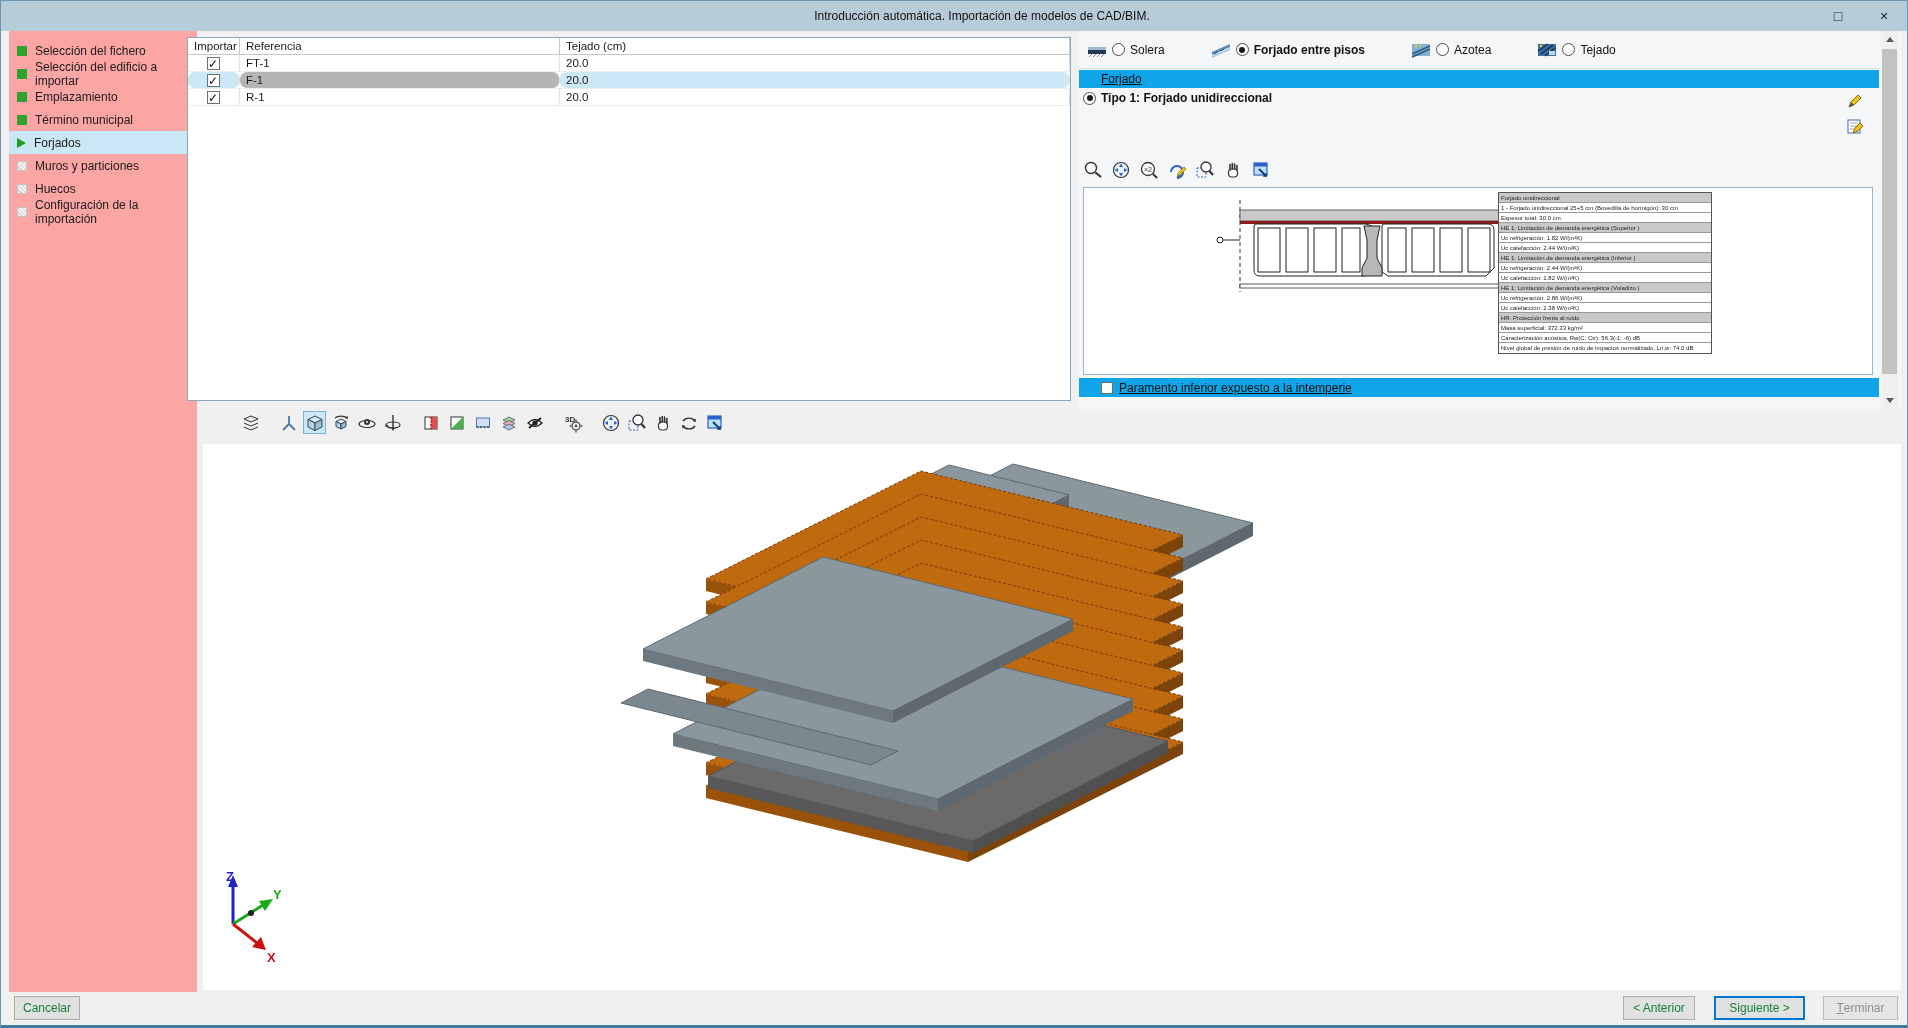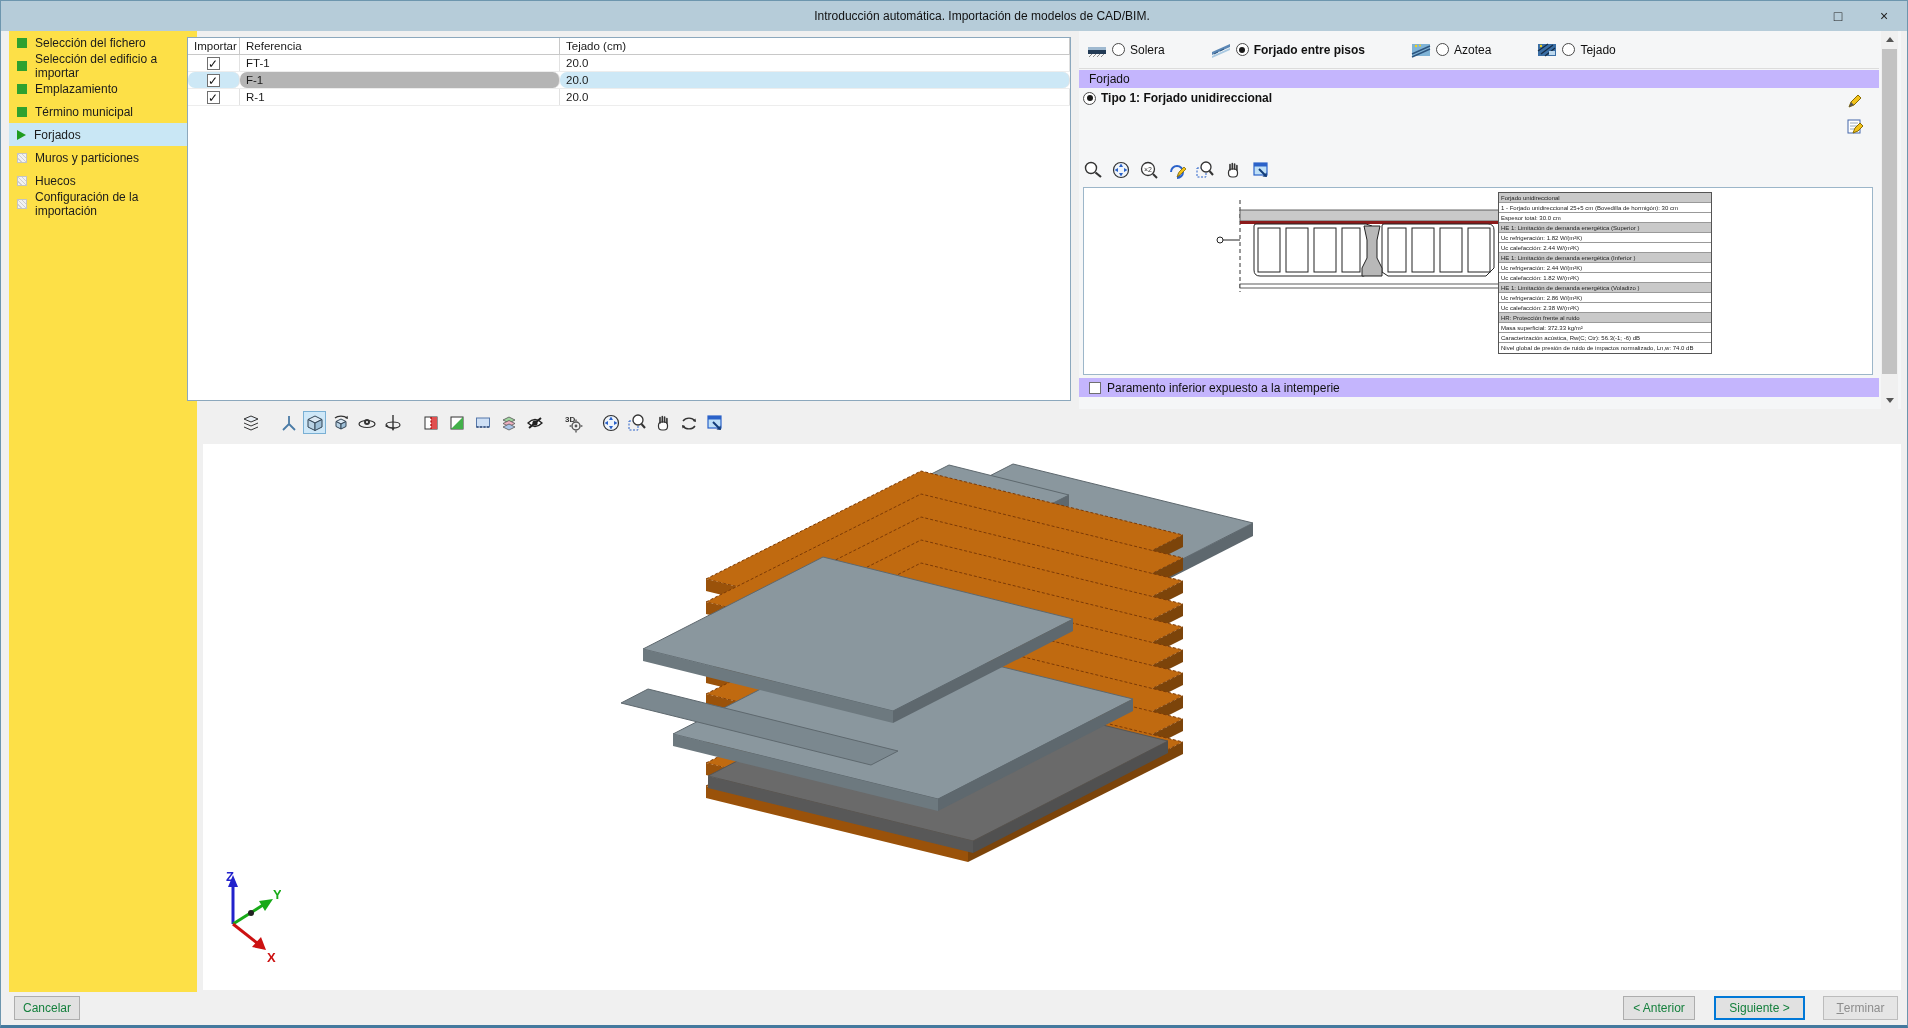--- a/index.html
+++ b/index.html
@@ -7,21 +7,21 @@
   .window { position:relative; width:1908px; height:1028px; background:#f0f0f0;
             border:1px solid #6d96ae; border-bottom:3px solid #44799e; overflow:hidden; }
   
   .titlebar { position:absolute; left:0; top:0; width:100%; height:30px; background:#b6ccd9;
               display:flex; align-items:center; }
   .title { position:absolute; width:100%; text-align:center; font-size:12px; color:#111;margin-left:28px; }
   .win-btns { position:absolute; right:0; top:0; height:30px; display:flex; }
   .win-btn { width:46px; height:30px; display:flex; align-items:center; justify-content:center;
              font-size:14px; color:#222; cursor:default; }
   
-  .sidebar { position:absolute; left:8px; top:30px; width:188px; height:965px; background:#fde047; padding-top:0; }
+  .sidebar { position:absolute; left:8px; top:30px; width:188px; height:965px; background:#fca5a5; padding-top:8px; }
   .side-item { height:23px; display:flex; align-items:center; padding-left:8px; font-size:12px; color:#1b1b1b; }
   .side-item.current { background:#c9e7f5; }
   .sq { width:10px; height:10px; margin-right:8px; flex:0 0 auto; }
   .sq.done { background:#2fa12f; }
   .sq.pending { background:repeating-linear-gradient(45deg,#f2f2f2,#f2f2f2 2px,#cfcfcf 2px,#cfcfcf 3px); border:1px solid #c4c4c4; }
   .tri { width:0; height:0; margin-right:8px; border-left:9px solid #1e9c1e; border-top:5px solid transparent; border-bottom:5px solid transparent; flex:0 0 auto; }
   
   .tbl { position:absolute; left:186px; top:36px; width:884px; height:364px; background:#fff; border:1px solid #8ca8bd; }
   .trow { display:grid; grid-template-columns:52px 320px 1fr; height:17px; }
   .trow.hdr { border-bottom:1px solid #c8c8c8; }
@@ -35,21 +35,21 @@
   .cb.checked::after { content:"✓"; position:absolute; left:0px; top:-2px; font-size:12px; color:#111; }
   
   .rpanel-bg { position:absolute; left:1078px; top:30px; width:822px; height:378px; background:#f5f6f7; }
   .type-row { position:absolute; left:1078px; top:30px; width:800px; height:38px; display:flex; align-items:center; padding-left:8px; border-bottom:1px solid #dcdcdc; }
   .type-opt { display:flex; align-items:center; margin-right:46px; cursor:default; }
   .type-opt .ticon { margin-right:5px; }
   .radio { width:13px; height:13px; border:1px solid #4a4a4a; border-radius:50%; background:#fff; margin-right:5px; position:relative; flex:0 0 auto; }
   .radio.sel::after { content:""; position:absolute; left:2.5px; top:2.5px; width:6px; height:6px; border-radius:50%; background:#1a1a1a; }
   .tlabel { font-size:12px; color:#111; }
   .tlabel.b { font-weight:bold; }
-  .graybar { position:absolute; background:#c4b5fd; font-size:12px; color:#111; display:flex; align-items:center; padding-left:10px; }
+  .graybar { position:absolute; background:#0ea5e9; font-size:12px; color:#111; display:flex; align-items:center; padding-left:22px;text-decoration:underline; }
   .bar-forjado { left:1078px; top:69px; width:800px; height:18px; }
   .tipo-row { position:absolute; left:1082px; top:88px; height:18px; display:flex; align-items:center;text-align:right; }
   .edit-col { position:absolute; left:1844px; top:90px; display:flex; flex-direction:column; gap:5px; }
   .mini-btn { width:20px; height:20px; display:flex; align-items:center; justify-content:center; background:transparent; }
   .draw-toolbar { position:absolute; left:1080px; top:157px; display:flex; gap:5px; }
   .icon-btn { width:23px; height:23px; display:flex; align-items:center; justify-content:center; border:1px solid transparent; }
   .icon-btn.sel { background:#cfe8f8; border:1px solid #7ab0d4; }
   .draw-box { position:absolute; left:1082px; top:186px; width:790px; height:188px; background:#fff; border:1px solid #9cb6c9; }
   .section-svg { position:absolute; left:130px; top:4px; }
   .info-tbl { position:absolute; left:414px; top:4px; width:214px; border:1px solid #555; background:#fff; }

